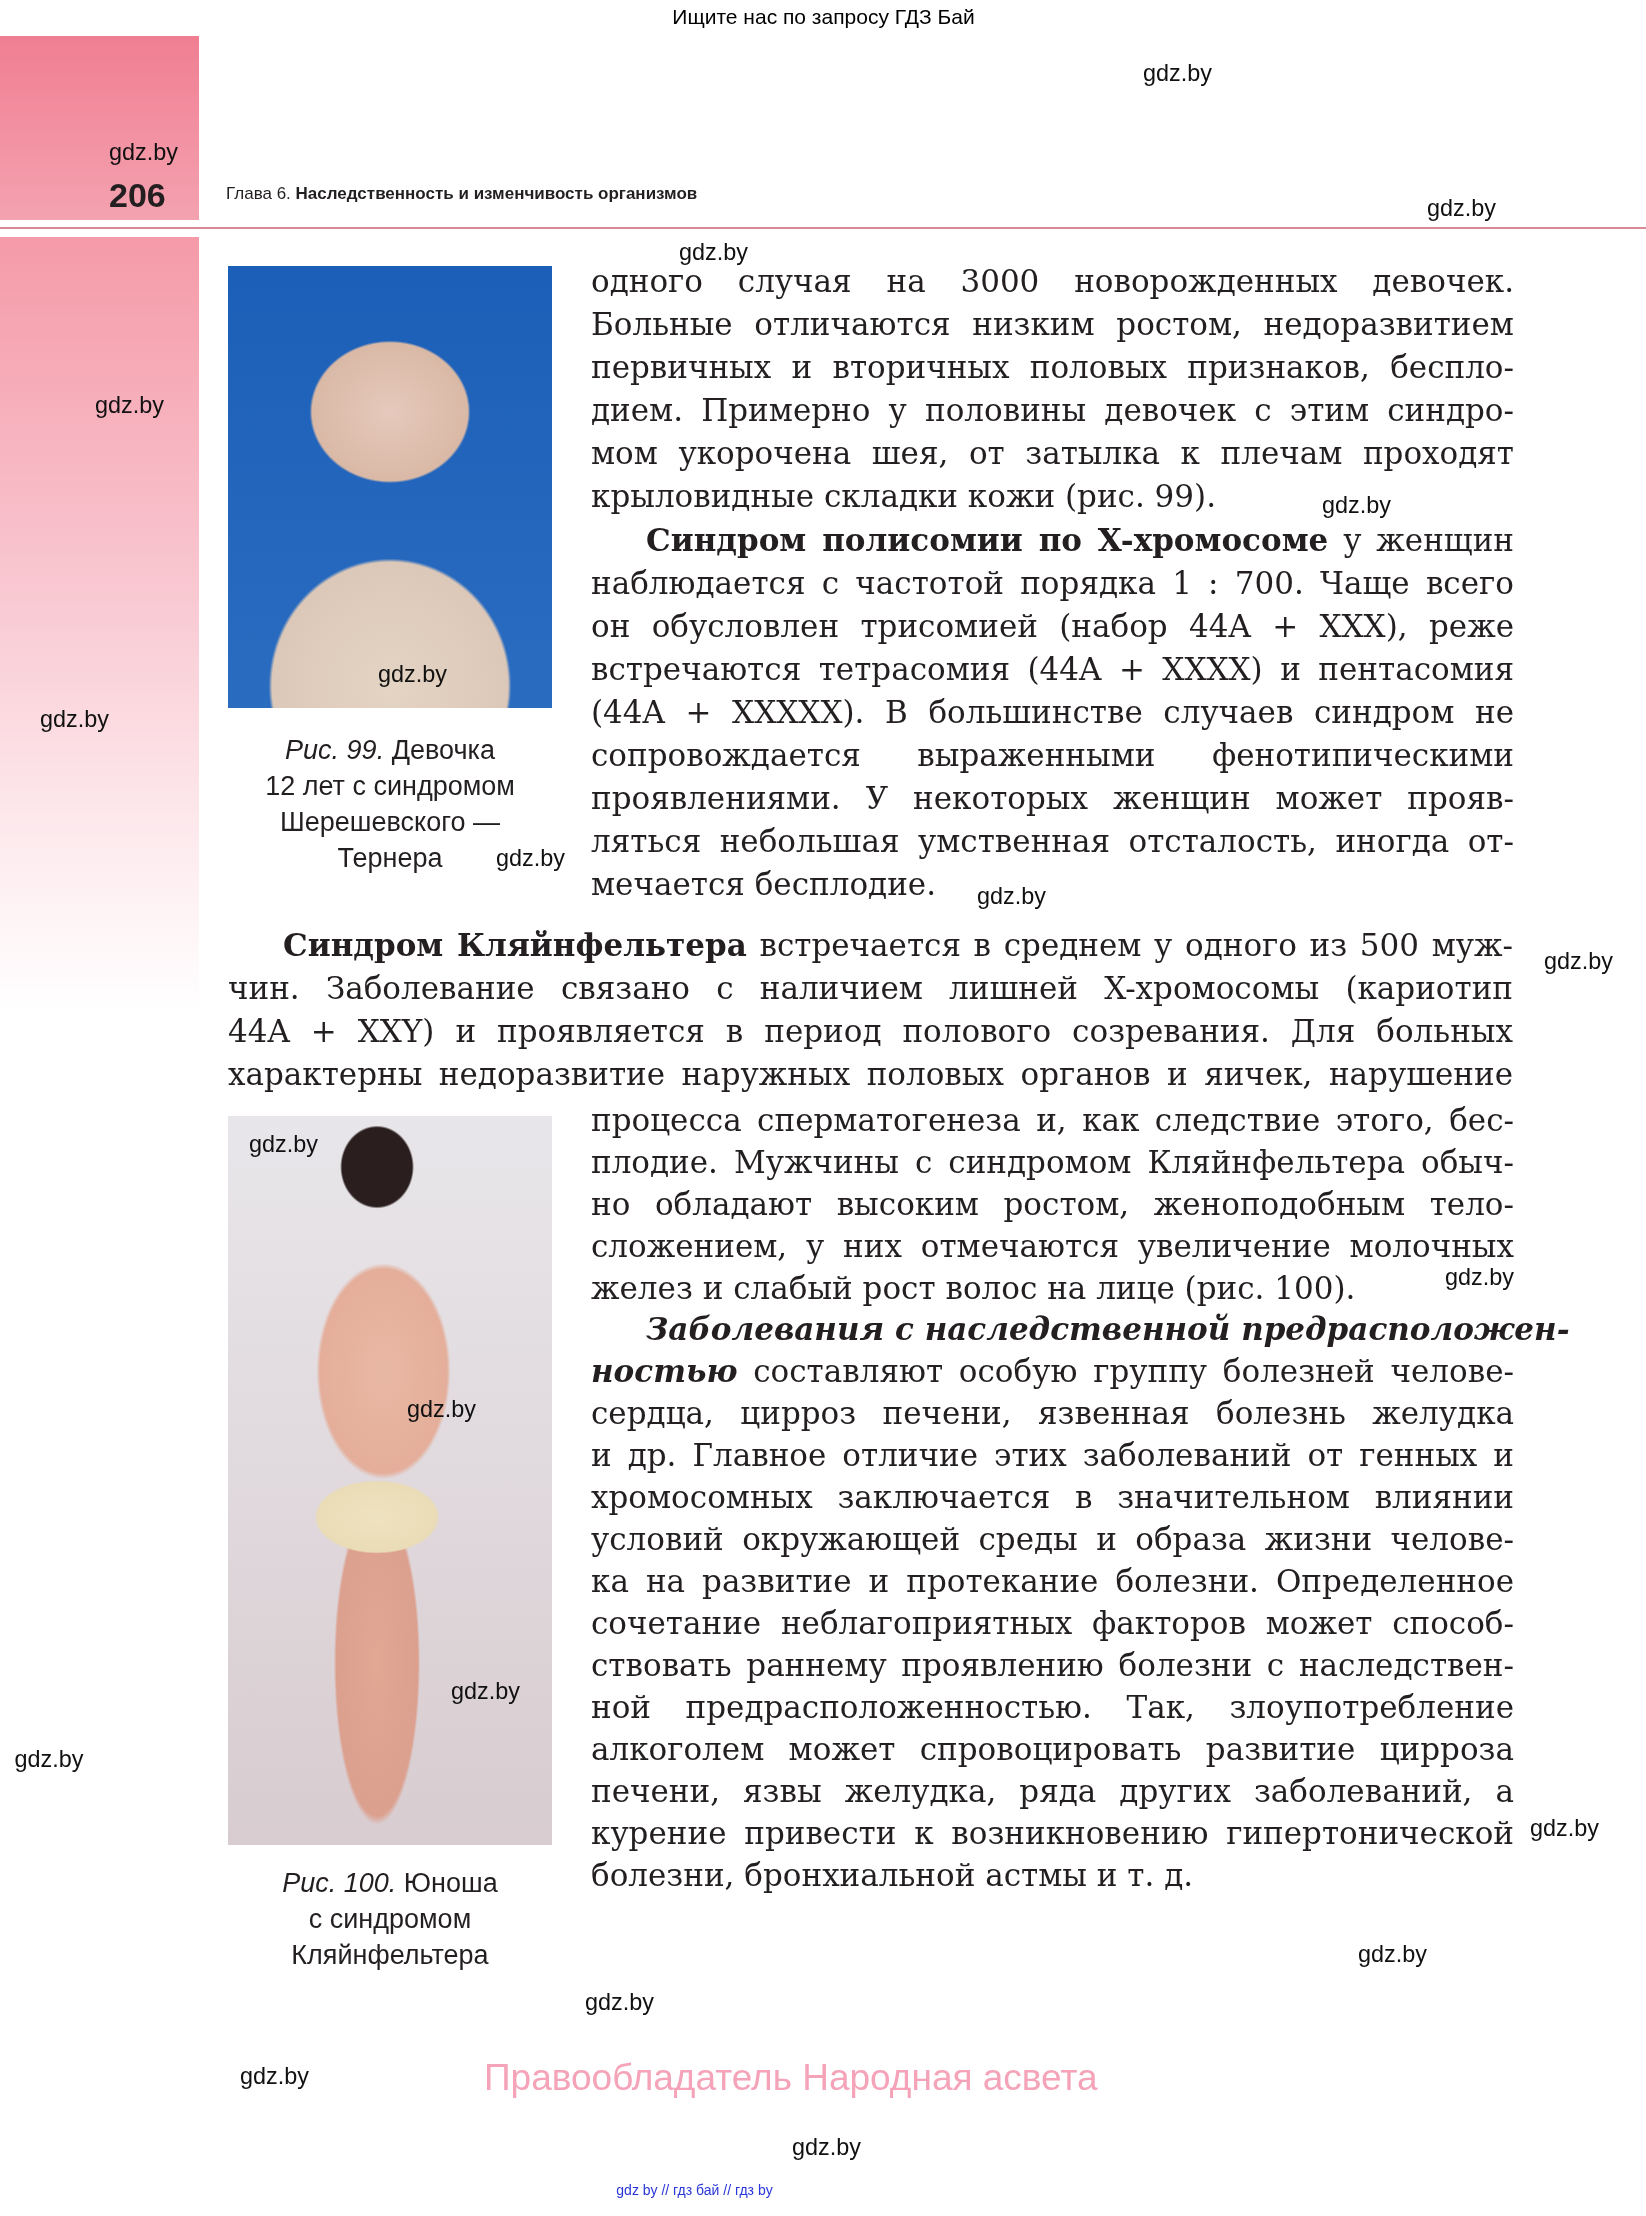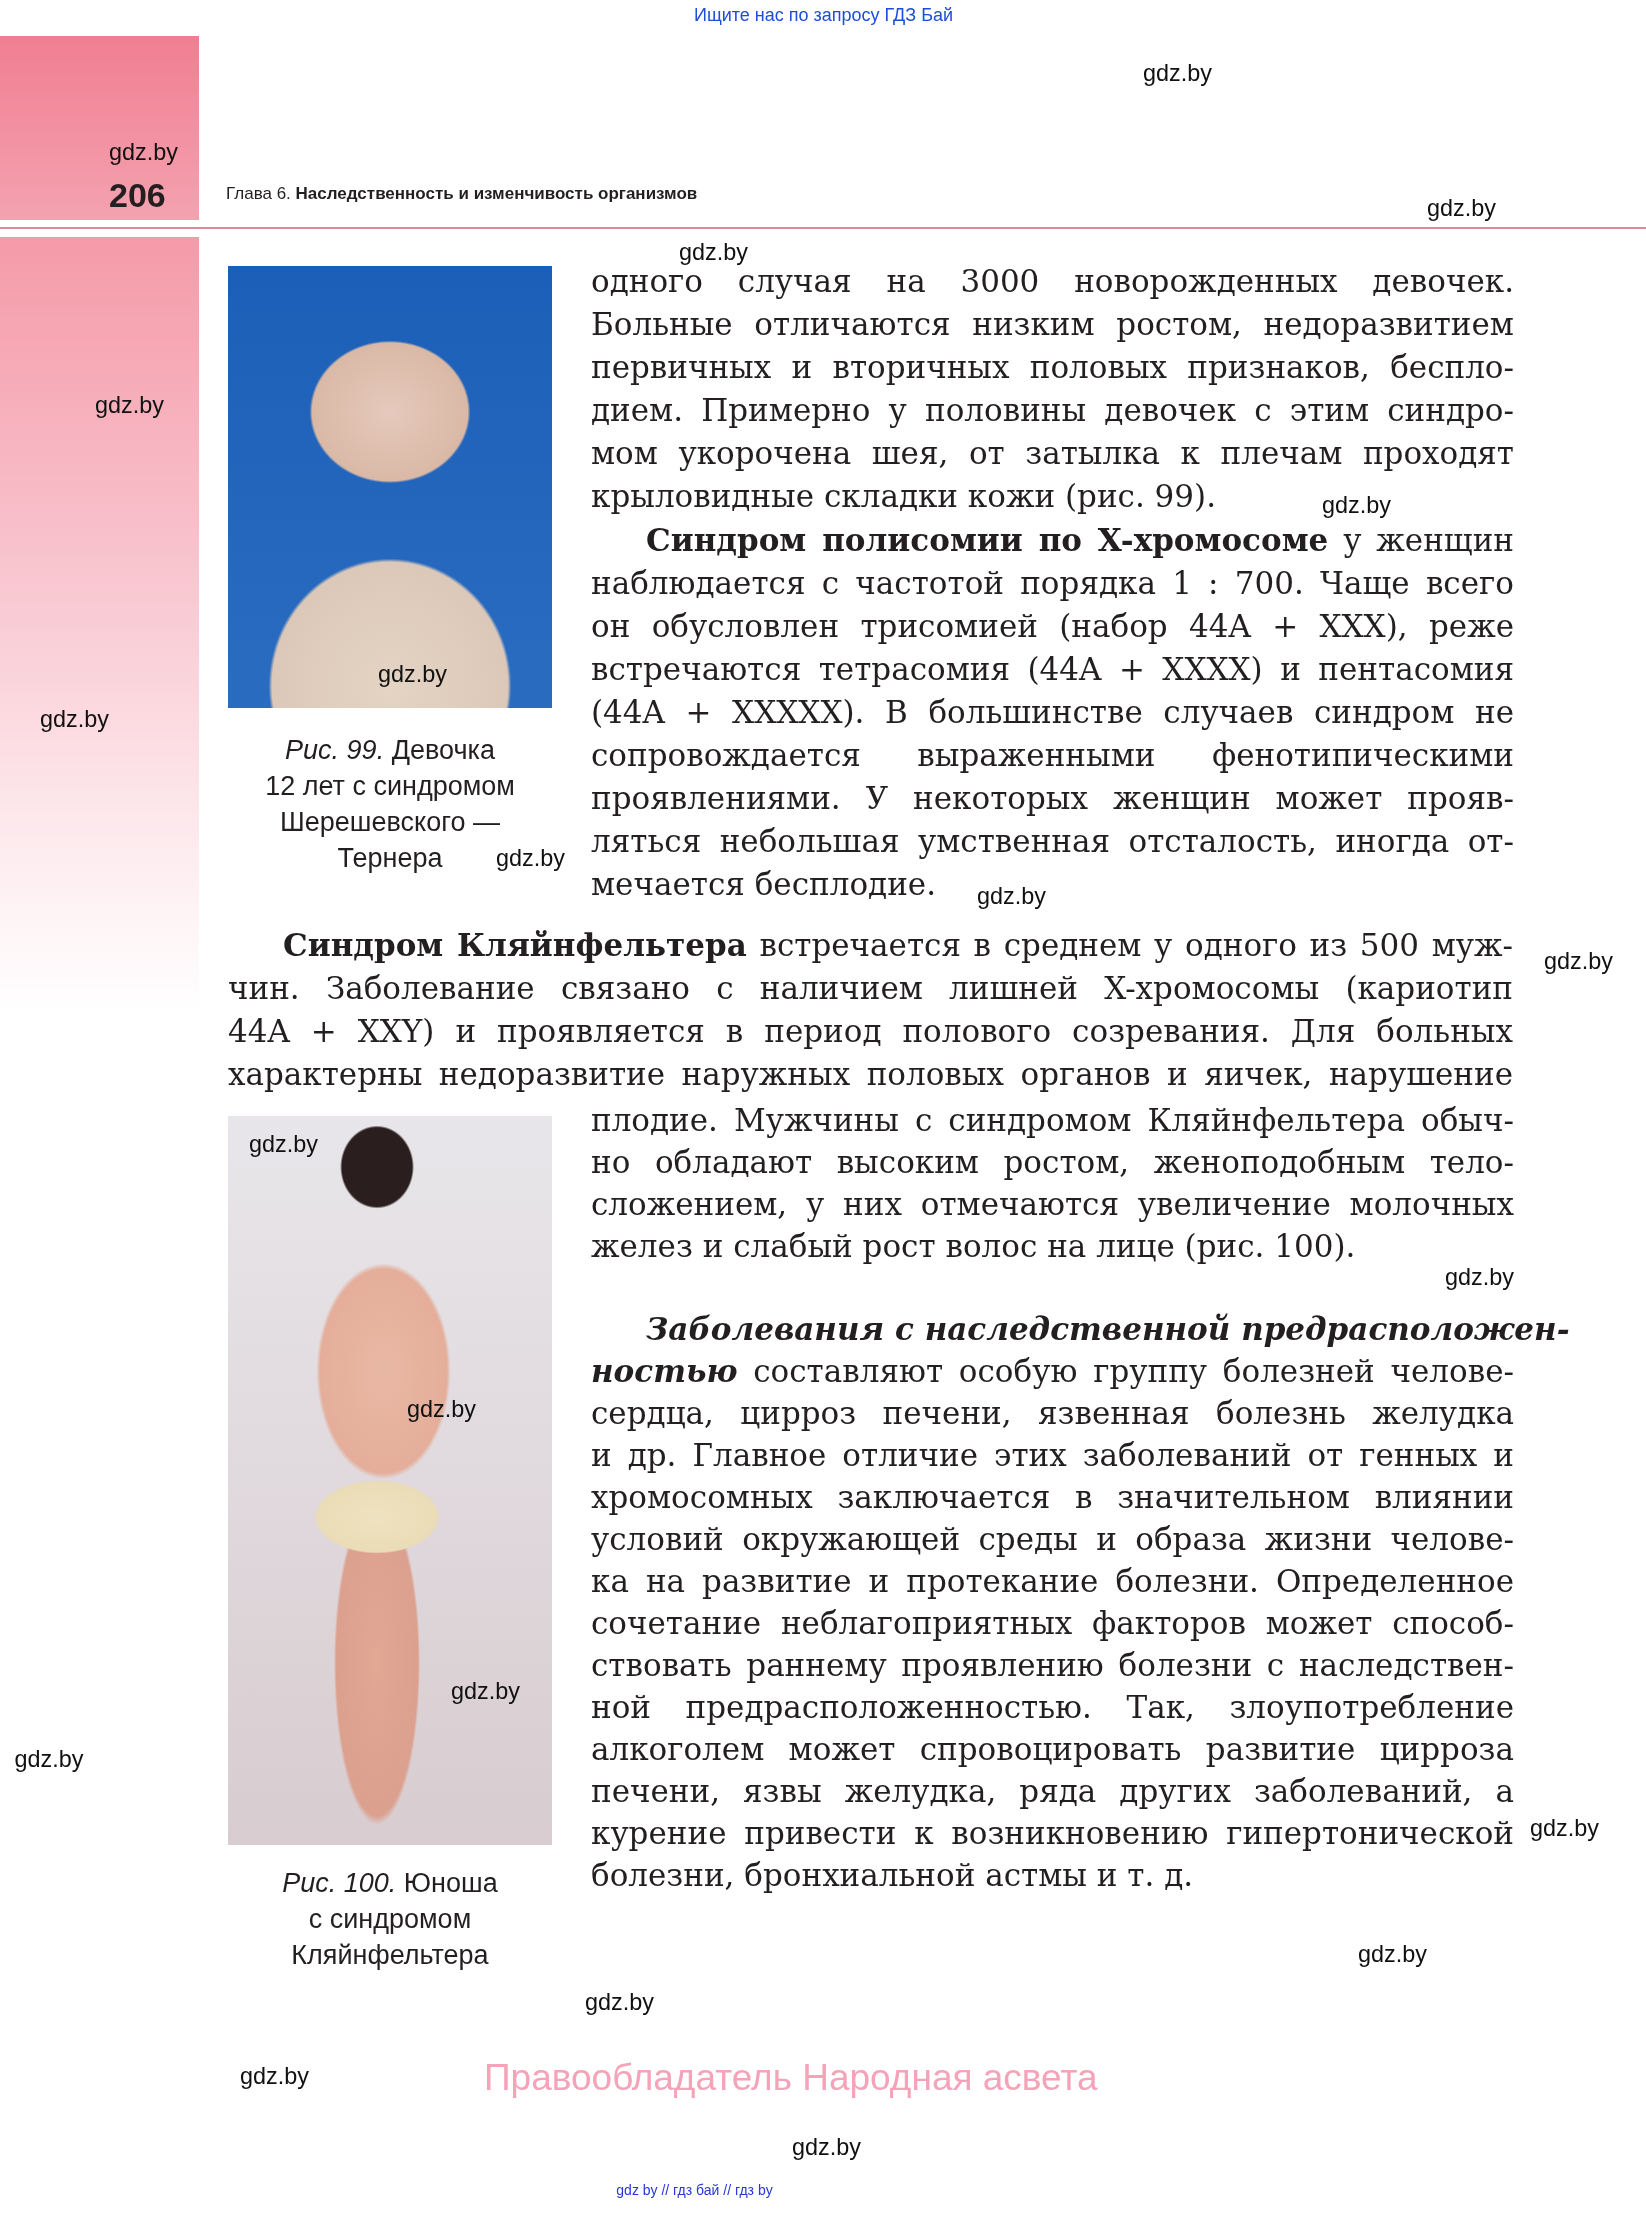--- a/index.html
+++ b/index.html
@@ -1,18 +1,18 @@
 <!DOCTYPE html>
 <html style="font-size:13px"><head>
 <meta charset="utf-8">
 <style>
   html,body{margin:0;padding:0;background:#fff;}
   body{width:1647px;height:2216px;position:relative;overflow:hidden;font-family:"DejaVu Serif",serif;color:#231f20;}
   .abs{position:absolute;}
-  .topbanner{left:0;width:1647px;top:4.8px;text-align:center;color:#1d4ed8;font-family:"Liberation Sans",sans-serif;font-size:18px;}
+  .topbanner{left:0;width:1647px;top:4.8px;text-align:center;color:#000000;font-family:"Liberation Sans",sans-serif;font-size:21px;}
   .pagenum-block{left:0;top:36px;width:199px;height:184px;background:linear-gradient(#f07e92,#f4a2b0);}
   .side-gradient{left:0;top:237px;width:199px;height:774px;background:linear-gradient(#f59aa8 0%,#f8c2cc 40%,#fde8ec 75%,#ffffff 100%);}
   .pagenum{left:109px;top:176px;font-family:"Liberation Sans",sans-serif;font-weight:bold;font-size:34px;color:#231f20;}
   .chapter{left:226px;top:184px;font-family:"Liberation Sans",sans-serif;font-size:17px;color:#231f20;}
   .chapter b{font-weight:bold;}
   .rule{left:0;top:227px;width:1647px;height:2.4px;background:#d98a96;}
   .wm{font-family:"Liberation Sans",sans-serif;font-size:23.4px;color:#111;}
   .body-text{font-size:31px;line-height:43px;text-align:justify;text-align-last:justify;}
   .line{display:block;text-align:justify;text-align-last:justify;white-space:nowrap;}
   .line.last{text-align-last:left;}
@@ -100,20 +100,21 @@
 </div>
 
 <div class="abs body-text" style="left:228px;top:924px;width:1285px;">
   <span class="line" style="padding-left:55px;"><b class="bold">Синдром Кляйнфельтера</b><span> встречается в среднем у одного из 500 муж-</span></span>
   <span class="line">чин. Заболевание связано с наличием лишней X-хромосомы (кариотип</span>
   <span class="line">44A + XXY) и проявляется в период полового созревания. Для больных</span>
   <span class="line">характерны недоразвитие наружных половых органов и яичек, нарушение</span>
 </div>
 
 <div class="abs body-text" style="left:591px;top:1099px;width:923px;line-height:42px;">
+  <span class="line">процесса сперматогенеза и, как следствие этого, бес-</span>
   <span class="line">плодие. Мужчины с синдромом Кляйнфельтера обыч-</span>
   <span class="line">но обладают высоким ростом, женоподобным тело-</span>
   <span class="line">сложением, у них отмечаются увеличение молочных</span>
   <span class="line last">желез и слабый рост волос на лице (рис. 100).</span>
 </div>
 
 <div class="abs body-text" style="left:591px;top:1308px;width:923px;line-height:42px;">
   <span class="line" style="padding-left:55px;"><b class="bold ital">Заболевания с наследственной предрасположен-</b></span>
   <span class="line"><b class="bold ital">ностью</b><span> составляют особую группу болезней челове-</span></span>
   <span class="line">сердца, цирроз печени, язвенная болезнь желудка</span>

